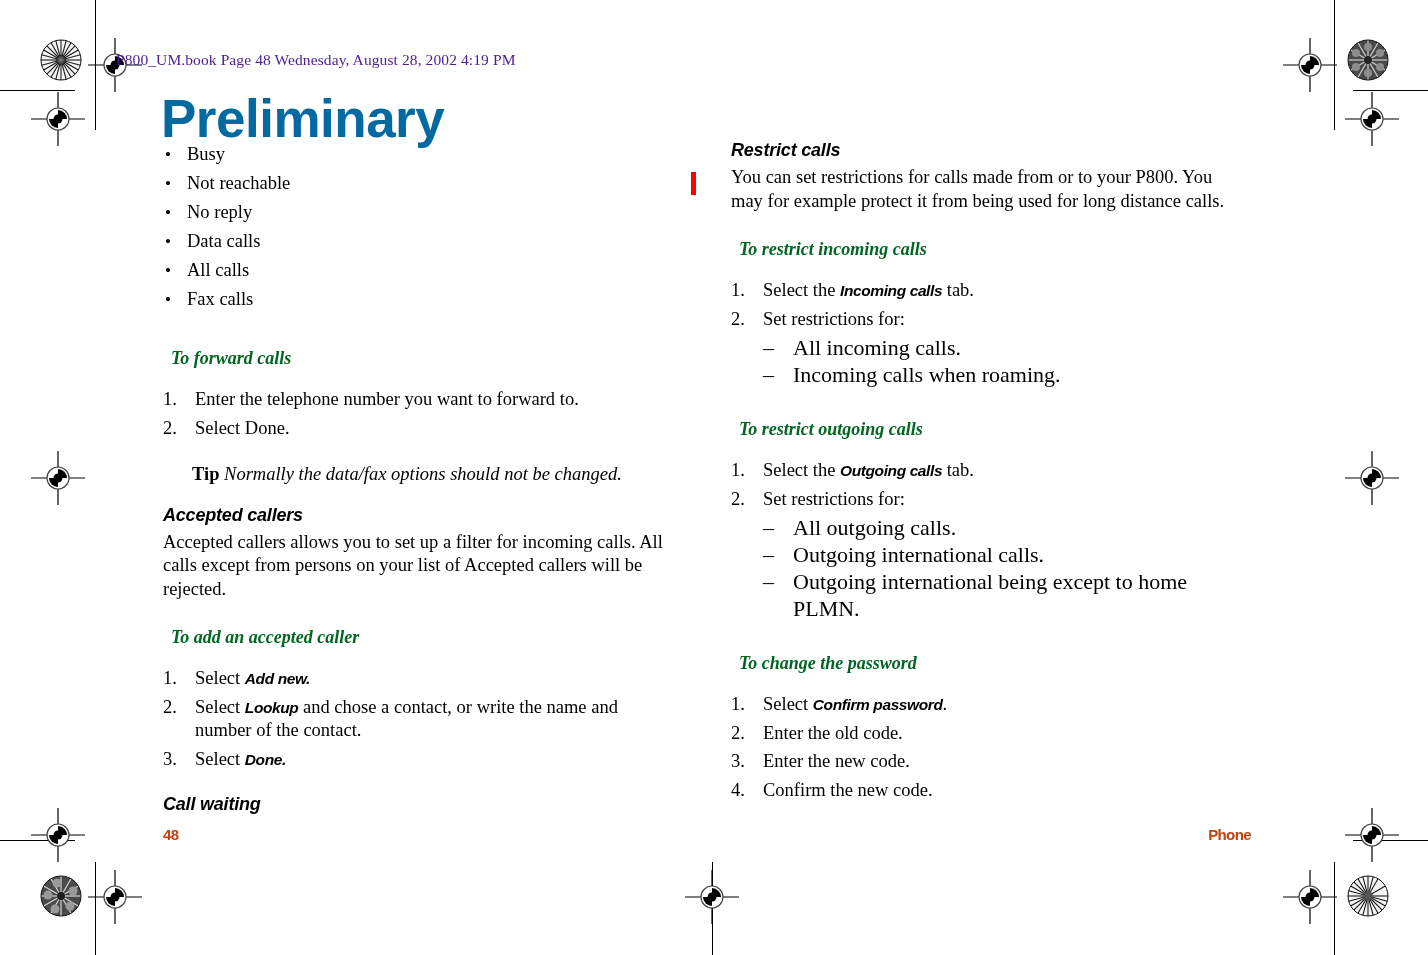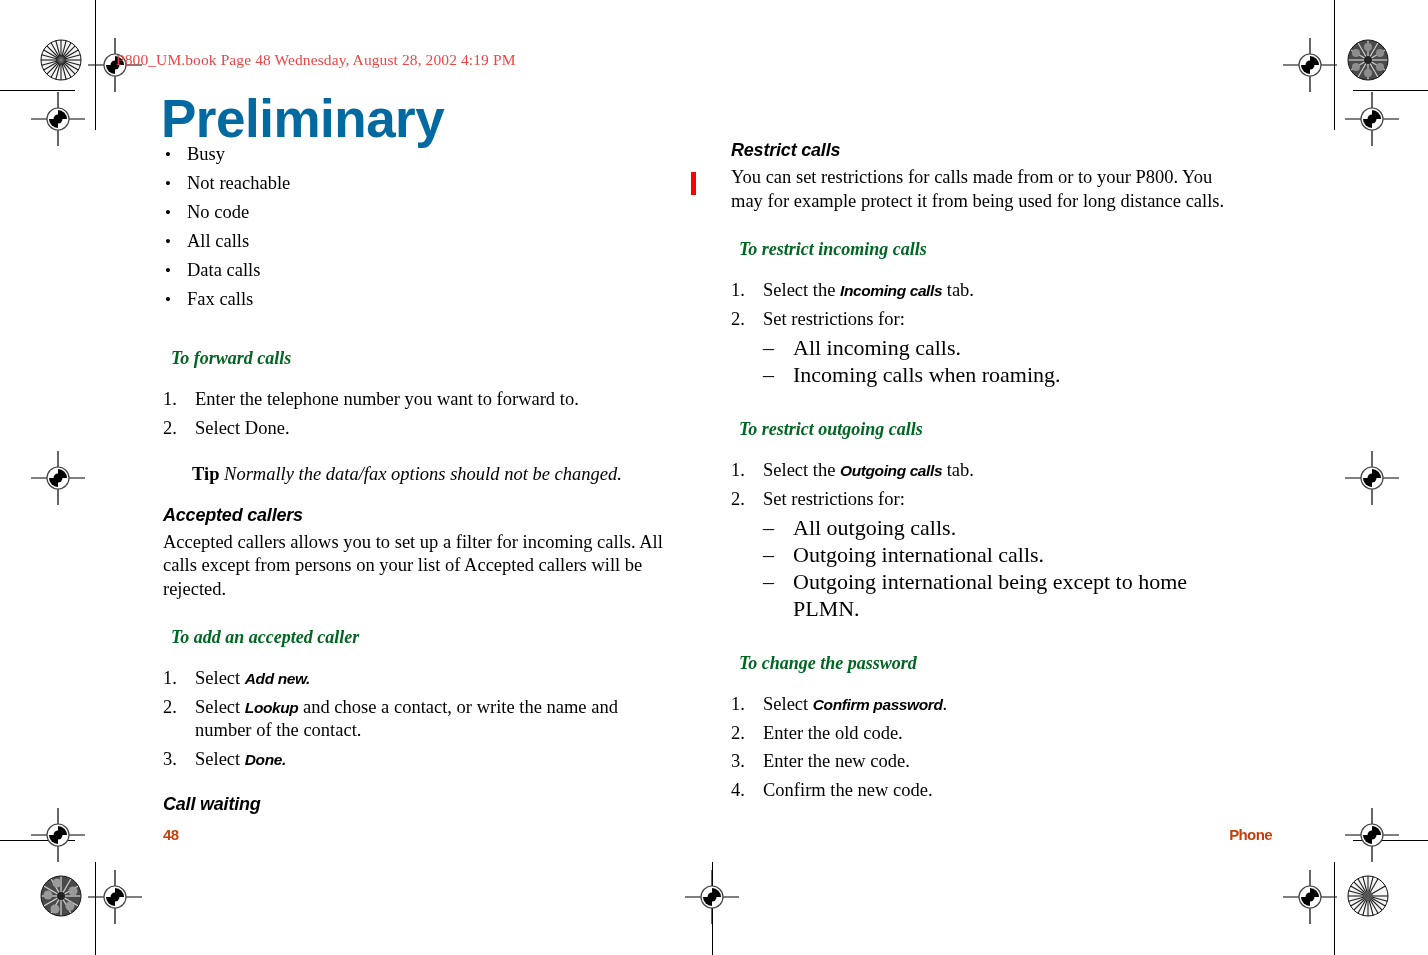--- a/index.html
+++ b/index.html
@@ -44,21 +44,21 @@
 
   
   .file-header {
     position: absolute;
     left: 116px;
     top: 51px;
     font-family: "Liberation Serif", "DejaVu Serif", serif;
     font-size: 15.5px;
     letter-spacing: 0.1px;
     white-space: nowrap;
-    color: #ef4444;
+    color: #4c1d95;
   }
 
   
   .watermark {
     position: absolute;
     left: 161px;
     top: 92px;
     font-family: "Liberation Sans", "DejaVu Sans", sans-serif;
     font-weight: bold;
     font-size: 53px;
@@ -208,21 +208,21 @@
   .footer {
     position: absolute;
     top: 826px;
     font-family: "Liberation Sans", "DejaVu Sans", sans-serif;
     font-weight: bold;
     font-size: 15px;
     letter-spacing: -0.6px;
     color: #c2410c;
   }
   .footer-page { left: 163px; }
-  .footer-sect { right: 156px; }
+  .footer-sect { right: 177px; }
 </style>
 </head>
 <body>
 
 <div class="crop-line crop-v" style="left:95px;  top:0px;   height:130px;"></div>
 <div class="crop-line crop-v" style="left:1334px;top:0px;   height:130px;"></div>
 <div class="crop-line crop-v" style="left:95px;  top:862px; height:93px;"></div>
 <div class="crop-line crop-v" style="left:1334px;top:862px; height:93px;"></div>
 <div class="crop-line crop-v" style="left:712px;top:862px; height:93px;"></div>
 
@@ -491,23 +491,23 @@
 
 <div class="change-bar"></div>
 
 <div class="page-body">
 
   <div class="col col-left">
 
     <ul class="bullets">
       <li><span>Busy</span></li>
       <li><span>Not reachable</span></li>
-      <li><span>No code</span></li>
+      <li><span>No reply</span></li>
+      <li><span>Data calls</span></li>
       <li><span>All calls</span></li>
-      <li><span>Data calls</span></li>
       <li><span>Fax calls</span></li>
     </ul>
 
     <div class="gap-lg"></div>
 
     <h3 class="h-sub">To forward calls</h3>
     <div class="gap-sm"></div>
     <ol class="steps">
       <li>
         <span class="num">1.</span>

